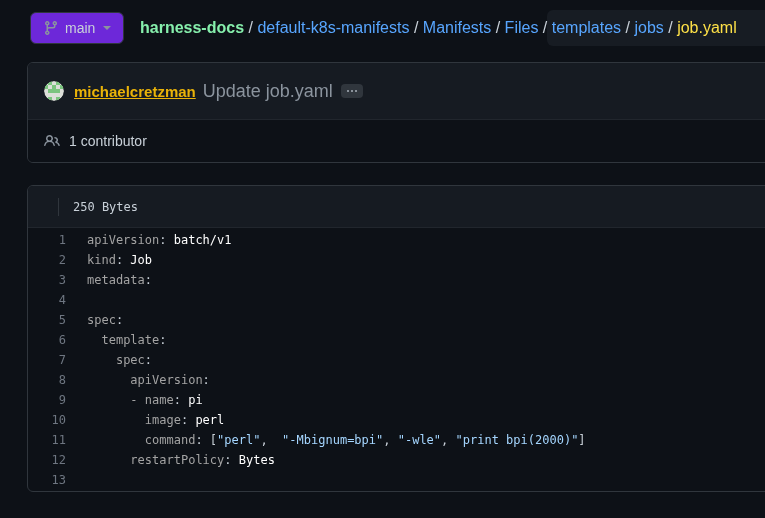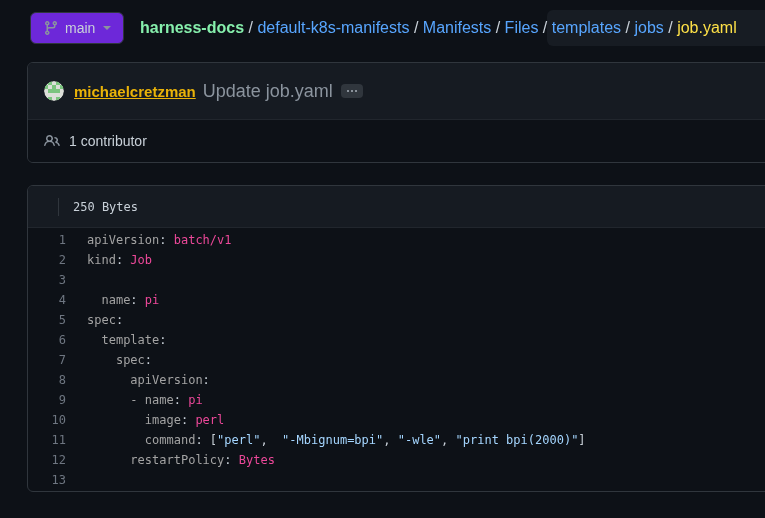--- a/index.html
+++ b/index.html
@@ -72,21 +72,21 @@
     font-size:12px; color:#c9d1d9;
   }
   .file-header .divider{ width:1px; height:18px; background:#30363d; margin:0 14px; }
   .code-area{ padding:2px 0; }
   .code-line{ display:flex; height:20px; line-height:20px; font-size:12px; }
   .code-line .ln{
     width:38px; flex:none; text-align:right; color:#6e7681; cursor:pointer;
   }
   .code-line .src{ padding-left:21px; white-space:pre; }
   .seg-k{ color:#a3a3a3; }
-  .seg-v{ color:#ec4899; }
+  .seg-v{ color:#ffffff; }
   .seg-s{ color:#a5d6ff; }
   .seg-p{ color:#c9d1d9; }
 
   svg{ display:block; }
 </style>
 </head>
 <body>
 
 <div class="breadcrumb-highlight"></div>
 
@@ -155,24 +155,24 @@
       <div class="code-line">
         <span class="ln">1</span>
         <span class="src"><span class="seg-k">apiVersion</span><span class="seg-p">:</span><span class="seg-v"> batch/v1</span></span>
       </div>
       <div class="code-line">
         <span class="ln">2</span>
         <span class="src"><span class="seg-k">kind</span><span class="seg-p">:</span><span class="seg-v"> Job</span></span>
       </div>
       <div class="code-line">
         <span class="ln">3</span>
+        <span class="src"><span class="seg-k">metadata</span><span class="seg-p">:</span></span>
       </div>
       <div class="code-line">
         <span class="ln">4</span>
-        <span class="src"><span class="seg-p">  </span><span class="seg-k">name</span><span class="seg-p">:</span><span class="seg-v"> pi</span></span>
       </div>
       <div class="code-line">
         <span class="ln">5</span>
         <span class="src"><span class="seg-k">spec</span><span class="seg-p">:</span></span>
       </div>
       <div class="code-line">
         <span class="ln">6</span>
         <span class="src"><span class="seg-p">  </span><span class="seg-k">template</span><span class="seg-p">:</span></span>
       </div>
       <div class="code-line">

